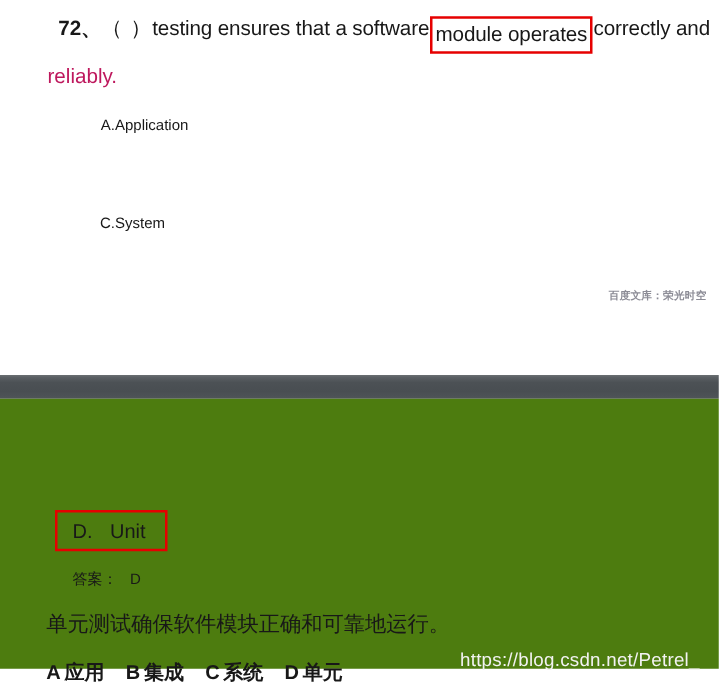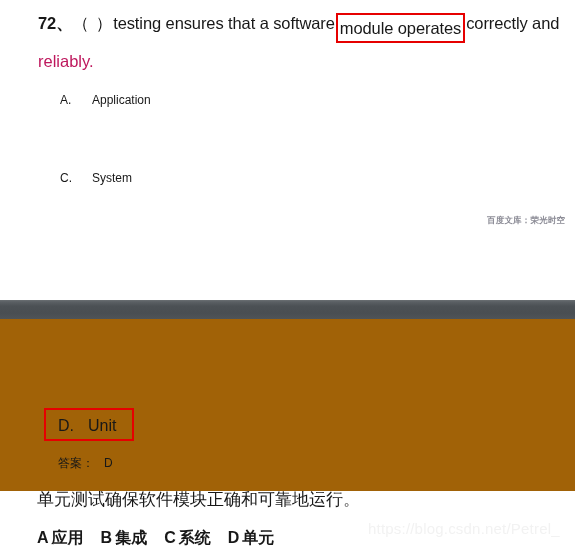--- a/index.html
+++ b/index.html
@@ -22,20 +22,21 @@
   }
 
   
   .top-region {
     position: absolute;
     left: 0;
     top: 0;
     width: 575px;
     height: 300px;
     background: #ffffff;
+    text-align: right;
   }
 
   .q-line1 {
     position: absolute;
     left: 38px;
     top: 8px;
     width: 530px;
     height: 30px;
     font-size: 16.5px;
     line-height: 30px;
@@ -82,21 +83,21 @@
     width: 32px;
   }
   .c-a { top: 87px; }
   .c-b { top: 126px; }
   .c-c { top: 165px; }
 
   
   .baidu-watermark {
     position: absolute;
     left: 487px;
-    top: 214px;
+    top: 231px;
     font-size: 8.5px;
     line-height: 12px;
     color: #8c8c96;
     white-space: nowrap;
     font-weight: 700;
     font-family: "DejaVu Sans", sans-serif;
     letter-spacing: 0.2px;
   }
 
   
@@ -113,22 +114,22 @@
         #494e52 13px,
         #4f5458 19px);
   }
 
   
   .bottom-region {
     position: absolute;
     left: 0;
     top: 319px;
     width: 575px;
-    height: 172px;
-    background: #a16207;
+    height: 216px;
+    background: #4d7c0f;
   }
 
   .answer-box {
     position: absolute;
     left: 44px;
     top: 89px;
     width: 90px;
     height: 33px;
     border: 2.5px solid #e60000;
     box-sizing: border-box;

